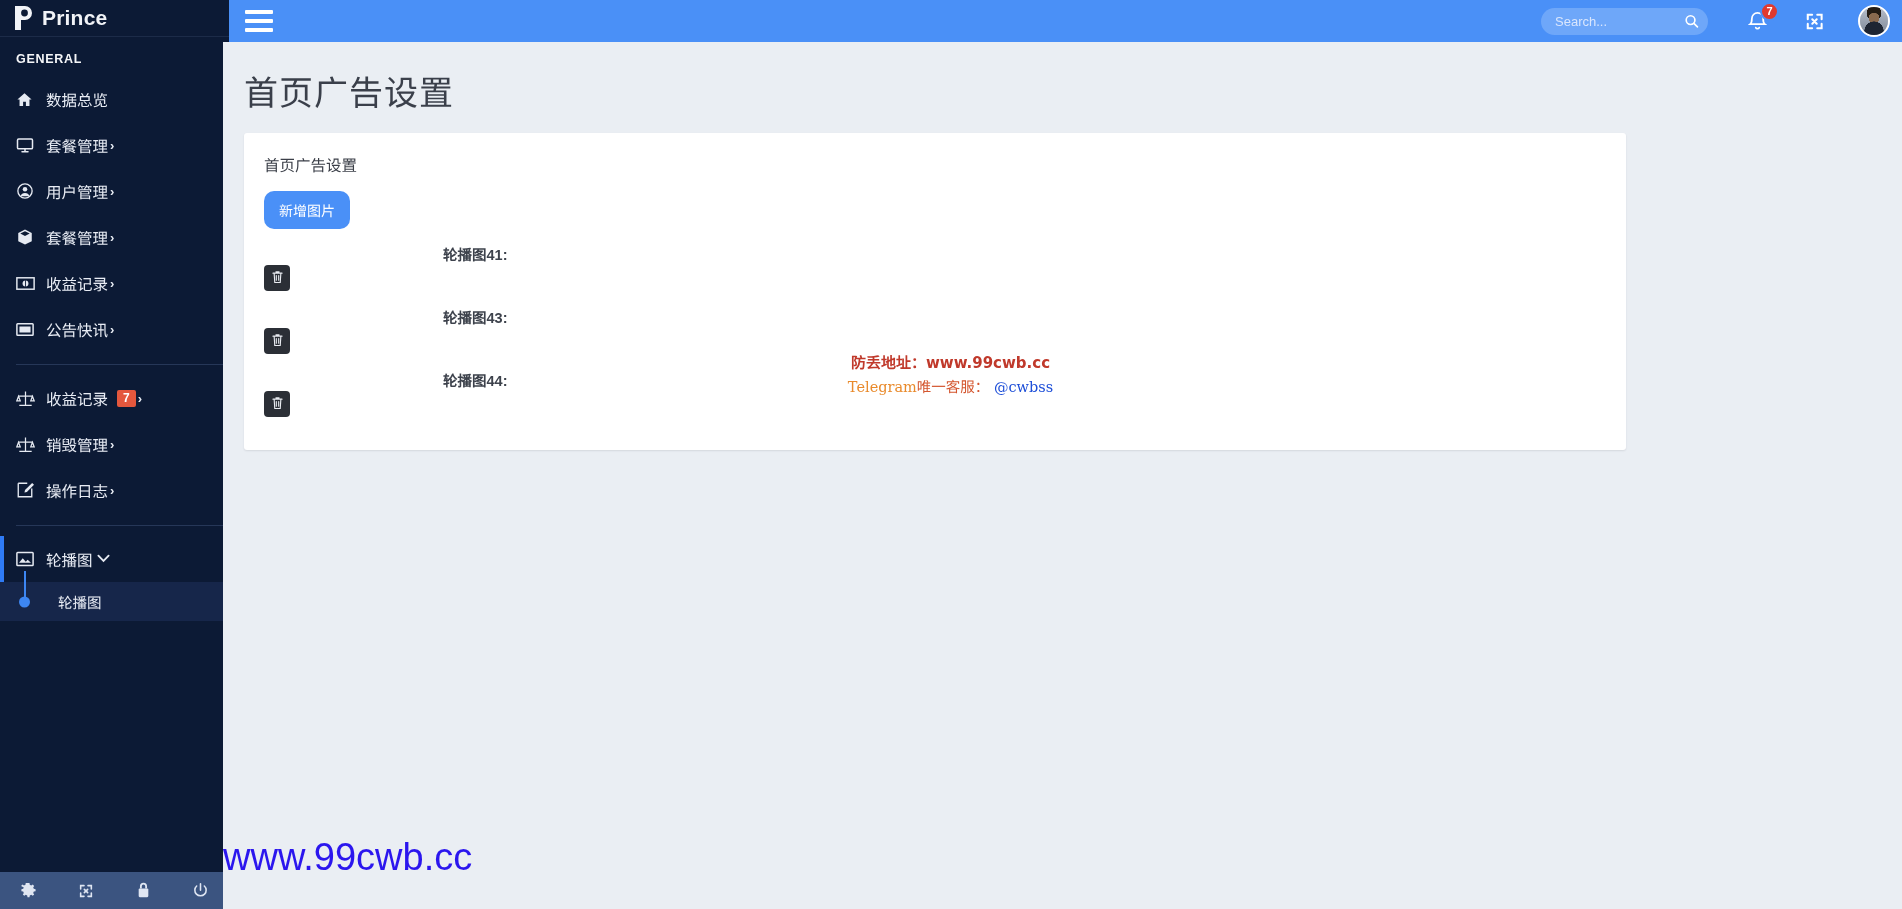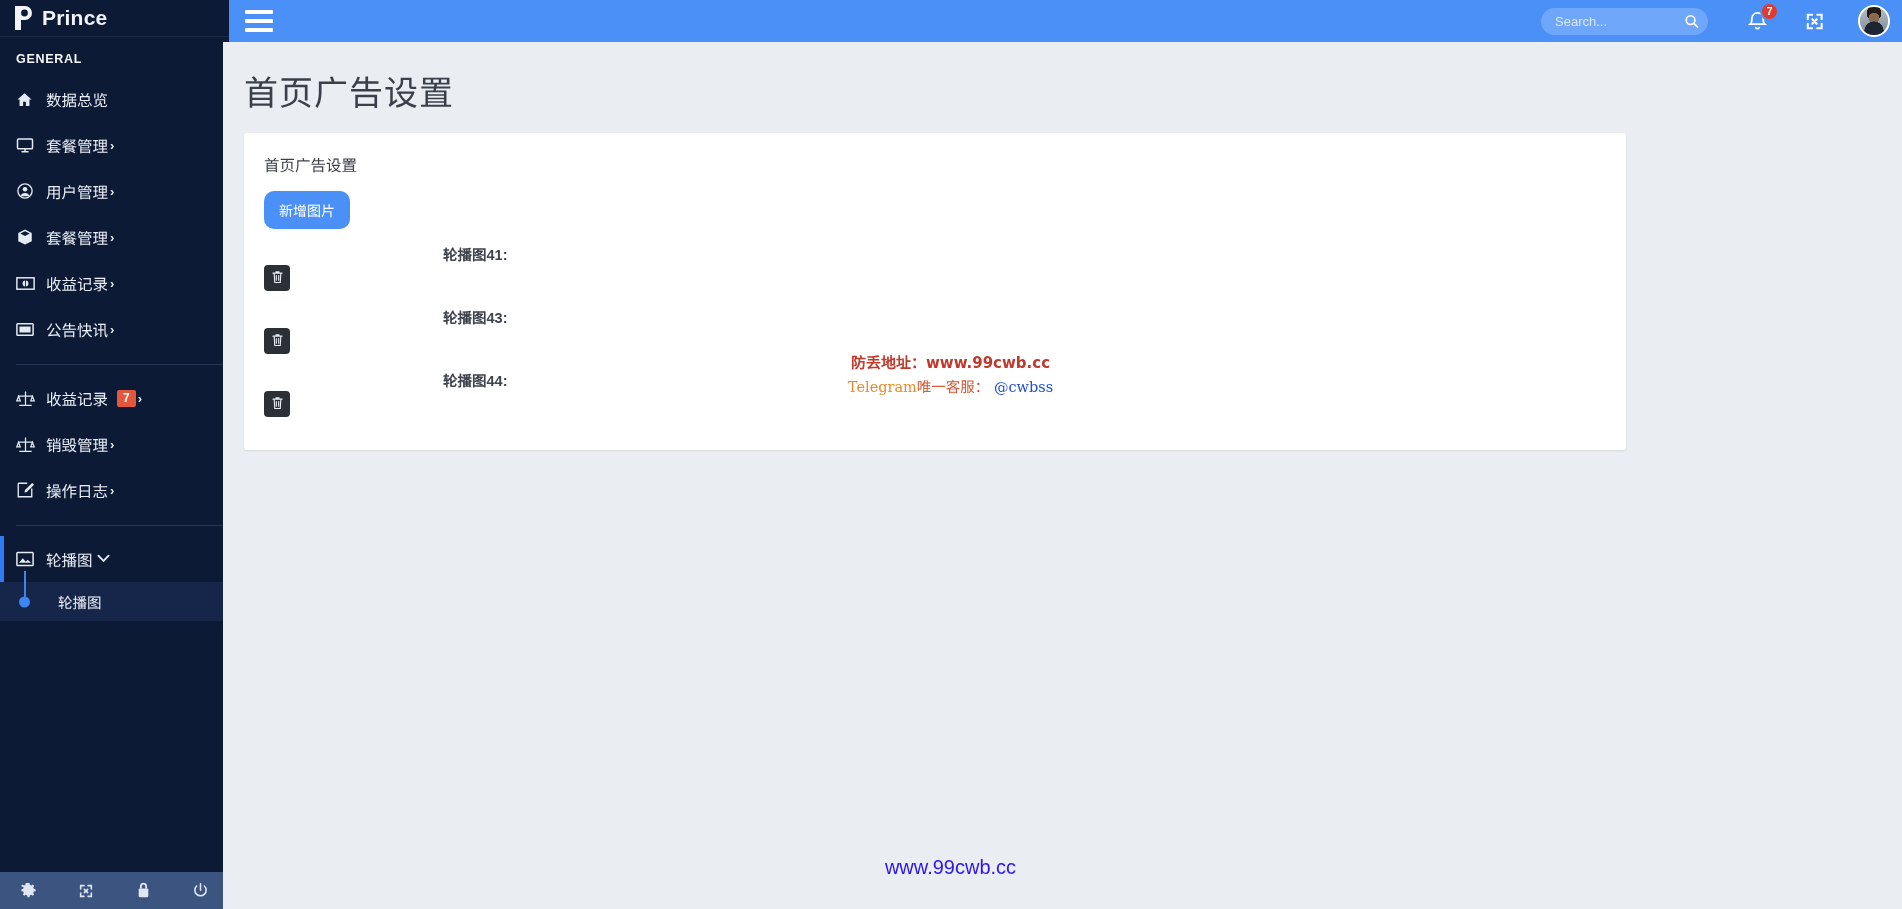--- a/index.html
+++ b/index.html
@@ -317,23 +317,22 @@
     font-family: "DejaVu Serif", serif;
   }
   .wm-sub2 .tg { color: #e98a2b; }
   .wm-sub2 .kf { color: #d4562f; }
   .wm-sub2 .handle { color: #1d4ed8; }
 
   .footer-url {
     position: absolute;
     left: 0; right: 0;
     bottom: 30px;
-    text-align: center;
     color: #2b16ee;
-    font-size: 20px;
+    font-size: 38px;
     font-weight: 400;
     font-family: "Liberation Sans", sans-serif;
   }
 </style>
 </head>
 <body>
 
 <div class="app">
 
   <aside class="sidebar">

